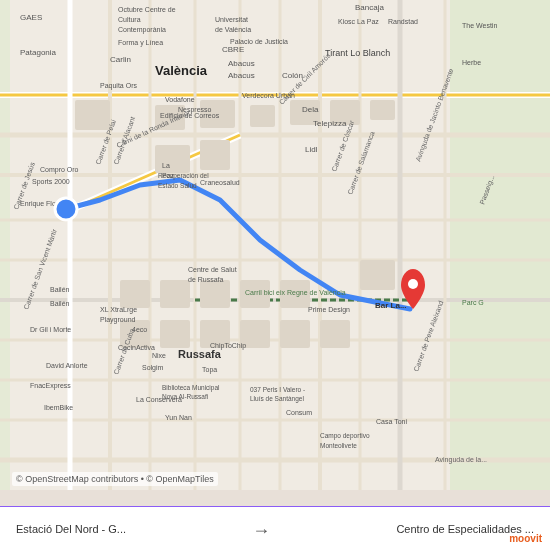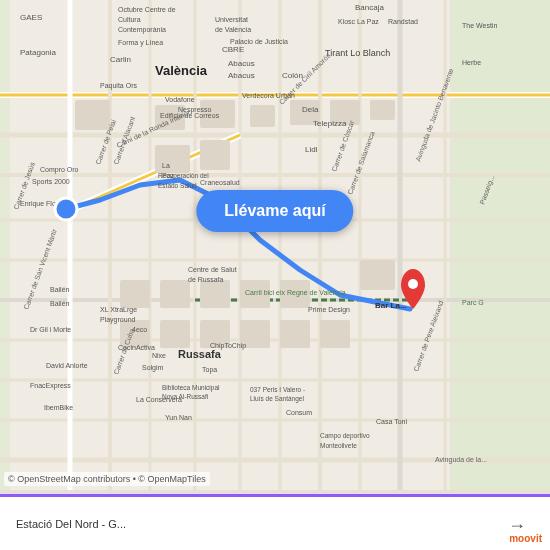--- a/index.html
+++ b/index.html
@@ -36,42 +36,42 @@
       cursor: pointer;
       box-shadow: 0 2px 8px rgba(0,0,0,0.3);
       white-space: nowrap;
       z-index: 100;
     }
 
     
     #attribution {
       position: absolute;
       bottom: 4px;
-      left: 4px;
+      left: 12px;
       font-size: 9px;
       color: #555;
       background: rgba(255,255,255,0.7);
       padding: 2px 4px;
       border-radius: 2px;
       z-index: 200;
     }
 
     
     #bottom-bar {
       position: absolute;
       bottom: 0;
       left: 0;
       width: 550px;
-      height: 56px;
+      height: 44px;
       background: white;
       display: flex;
       align-items: center;
       justify-content: space-between;
       padding: 0 16px;
-      border-top: 3px solid #8b5cf6;
+      border-top: 1px solid #8b5cf6;
     }
 
     #from-label {
       font-size: 11px;
       color: #333;
       font-weight: 500;
       max-width: 160px;
       white-space: nowrap;
       overflow: hidden;
       text-overflow: ellipsis;
@@ -312,25 +312,25 @@
     <text x="162" y="168" font-size="7" fill="#555" font-family="Arial">La</text>
     <text x="162" y="178" font-size="7" fill="#555" font-family="Arial">Paz</text>
 
     <circle cx="66" cy="209" r="11" fill="#4285f4" stroke="white" stroke-width="3"></circle>
 
     <path d="M413,309 C413,309 425,295 425,285 C425,276 419.5,269 413,269 C406.5,269 401,276 401,285 C401,295 413,309 413,309 Z" fill="#e53935"></path>
     <circle cx="413" cy="284" r="5" fill="white"></circle>
 
   </svg>
 
-  <button id="cta-button">Llévame aquí</button>
 
   <div id="attribution">© OpenStreetMap contributors • © OpenMapTiles</div>
 
 </div>
 
 <div id="bottom-bar">
   <span id="from-label">Estació Del Nord - G...</span>
   <span id="arrow-icon">→</span>
+  <span id="to-label">Centro de Especialidades ...</span>
   <div id="moovit-logo">
     <span class="moovit-text">moovit</span>
   </div>
 </div>
 
 </body></html>

